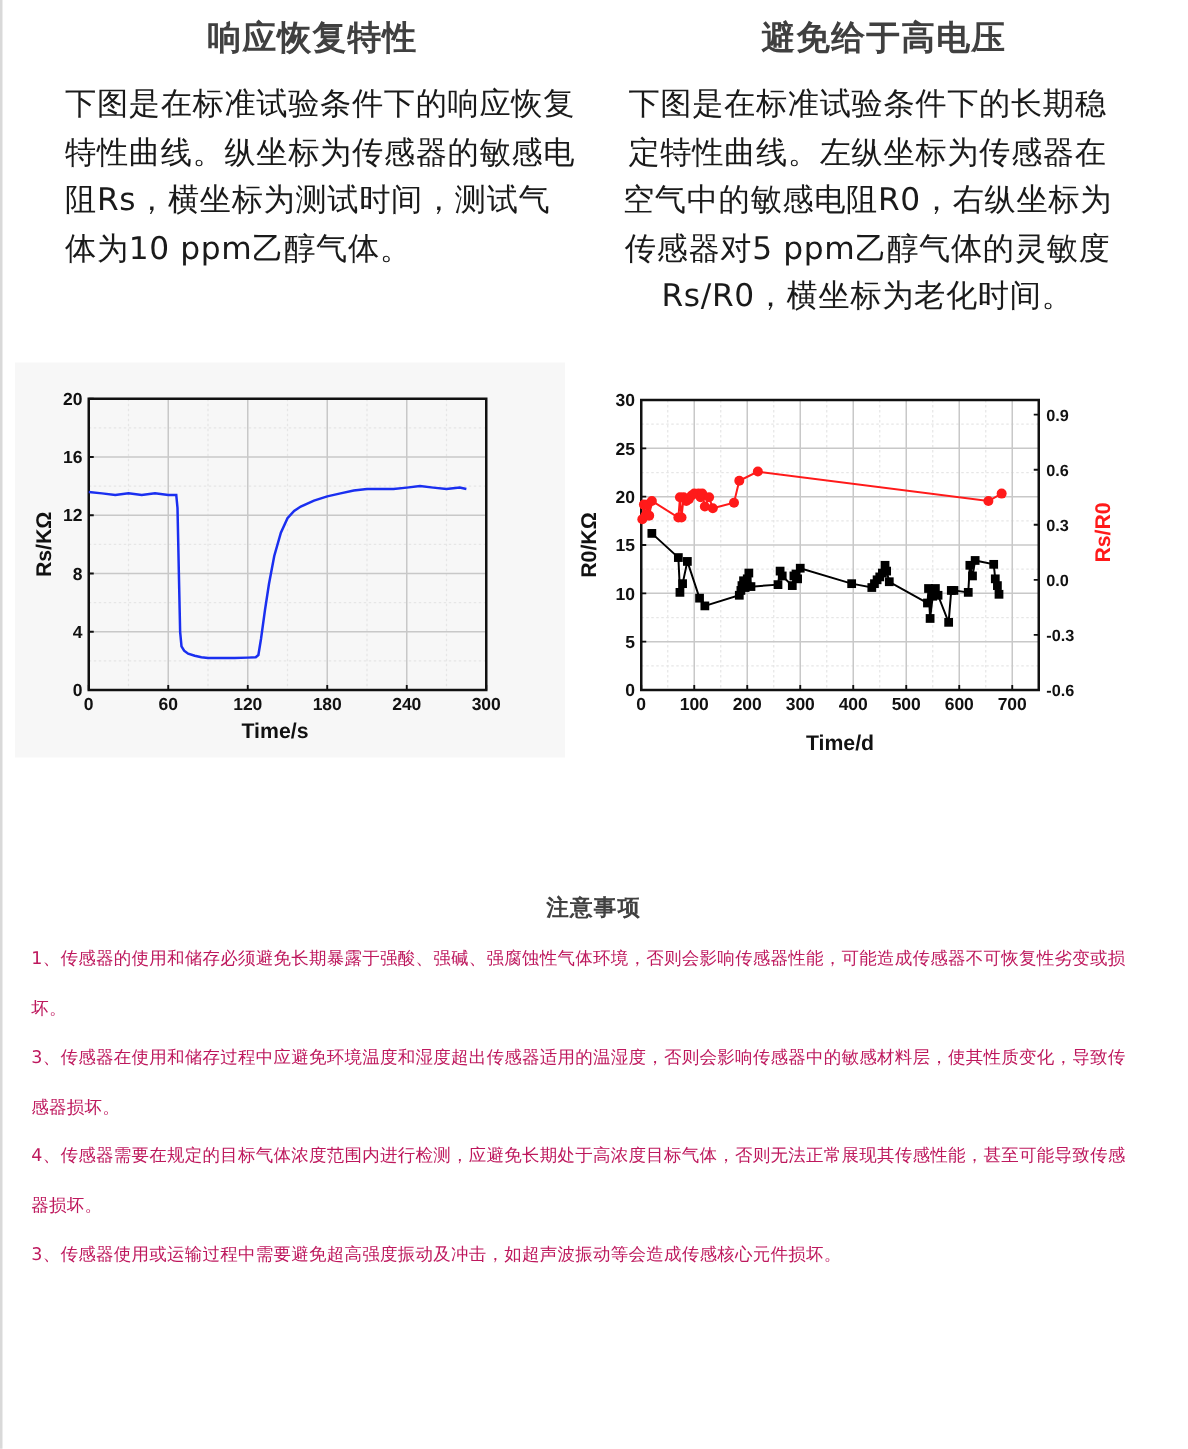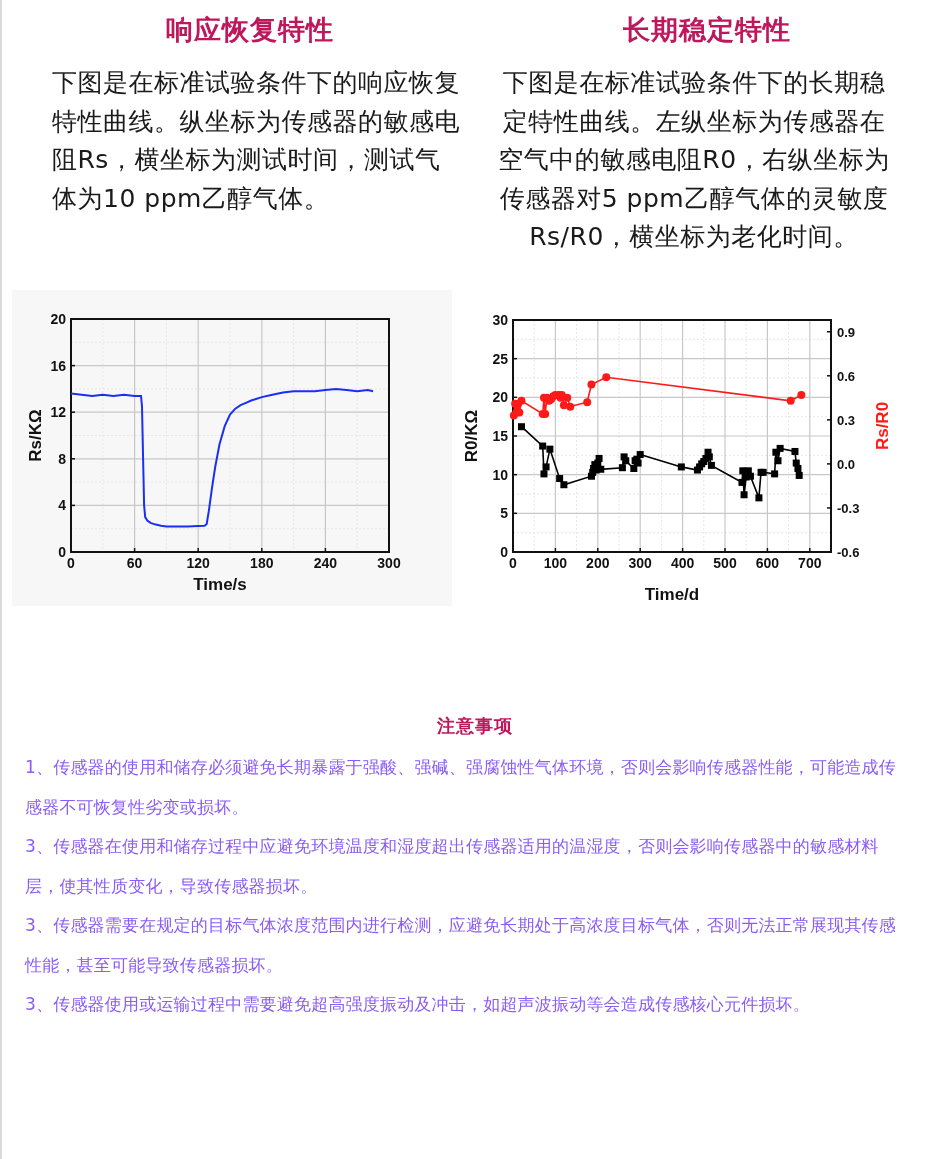--- a/index.html
+++ b/index.html
@@ -2,41 +2,41 @@
 <html><head>
 <meta charset="utf-8">
 <style>
   html, body { margin: 0; padding: 0; }
   body {
     width: 950px; height: 1159px; background: #ffffff; position: relative; overflow: hidden;
     font-family: "DejaVu Sans", "Liberation Sans", sans-serif; color: #1a1a1a;
   }
   .left-rule { position: absolute; left: 0; top: 0; width: 2px; height: 1159px; background: #d9d9d9; }
   .sec-title {
-    position: absolute; color: #be185d; font-weight: bold; font-size: 27px; letter-spacing: 1px;
+    position: absolute; color: #404040; font-weight: bold; font-size: 27px; letter-spacing: 1px;
     text-align: center;
   }
   .para {
     position: absolute; font-size: 25px; line-height: 38.5px; color: #1a1a1a; letter-spacing: 0.5px;
   }
   .chart-box { position: absolute; }
   .chart-box svg { display: block; }
   .notes { position: absolute; left: 25px; top: 748px; width: 880px; }
-  .note { font-size: 17px; line-height: 39.5px; color: #8b5cf6; letter-spacing: 0.2px; }
+  .note { font-size: 14px; line-height: 39.5px; color: #be185d; letter-spacing: 0.2px; }
   svg text { font-family: "Liberation Sans", "DejaVu Sans", sans-serif; font-weight: bold; }
 </style>
 </head>
 <body>
 
 <div class="left-rule"></div>
 
 <div class="sec-title" style="left:115px; top:12px; width:270px;">响应恢复特性</div>
 <div class="para" style="left:52px; top:64px; width:410px;">下图是在标准试验条件下的响应恢复特性曲线。纵坐标为传感器的敏感电阻Rs，横坐标为测试时间，测试气体为10  ppm乙醇气体。</div>
 
-<div class="sec-title" style="left:572px; top:12px; width:270px;">长期稳定特性</div>
+<div class="sec-title" style="left:572px; top:12px; width:270px;">避免给于高电压</div>
 <div class="para" style="left:494px; top:64px; width:400px;text-align:center;">下图是在标准试验条件下的长期稳定特性曲线。左纵坐标为传感器在空气中的敏感电阻R0，右纵坐标为传感器对5 ppm乙醇气体的灵敏度Rs/R0，横坐标为老化时间。</div>
 
 <div class="chart-box" style="left:12px; top:290px; width:440px; height:316px; background:#f7f7f7;">
   <svg id="chart1" width="440" height="316">
       <line x1="90.8" x2="90.8" y1="29" y2="262" stroke="#e6e6e6" stroke-width="1" stroke-dasharray="2,2"></line>
       <line x1="154.39999999999998" x2="154.39999999999998" y1="29" y2="262" stroke="#e6e6e6" stroke-width="1" stroke-dasharray="2,2"></line>
       <line x1="218" x2="218" y1="29" y2="262" stroke="#e6e6e6" stroke-width="1" stroke-dasharray="2,2"></line>
       <line x1="281.6" x2="281.6" y1="29" y2="262" stroke="#e6e6e6" stroke-width="1" stroke-dasharray="2,2"></line>
       <line x1="345.2" x2="345.2" y1="29" y2="262" stroke="#e6e6e6" stroke-width="1" stroke-dasharray="2,2"></line>
       <line x1="59" x2="377" y1="238.7" y2="238.7" stroke="#e6e6e6" stroke-width="1" stroke-dasharray="2,2"></line>
@@ -239,15 +239,15 @@
       <circle cx="151.28" cy="77.26582278481015" r="4" fill="#ff1a1a"></circle>
       <circle cx="335.71999999999997" cy="100.75949367088606" r="4" fill="#ff1a1a"></circle>
       <circle cx="346.32" cy="94.88607594936713" r="4" fill="#ff1a1a"></circle>
     </svg>
 </div>
 
 <div class="sec-title" style="left:340px; top:714px; width:270px; font-size:18px;">注意事项</div>
 <div class="notes">
   <div class="note">1、传感器的使用和储存必须避免长期暴露于强酸、强碱、强腐蚀性气体环境，否则会影响传感器性能，可能造成传感器不可恢复性劣变或损坏。</div>
   <div class="note">3、传感器在使用和储存过程中应避免环境温度和湿度超出传感器适用的温湿度，否则会影响传感器中的敏感材料层，使其性质变化，导致传感器损坏。</div>
-  <div class="note">3、传感器需要在规定的目标气体浓度范围内进行检测，应避免长期处于高浓度目标气体，否则无法正常展现其传感性能，甚至可能导致传感器损坏。</div>
+  <div class="note">4、传感器需要在规定的目标气体浓度范围内进行检测，应避免长期处于高浓度目标气体，否则无法正常展现其传感性能，甚至可能导致传感器损坏。</div>
   <div class="note">3、传感器使用或运输过程中需要避免超高强度振动及冲击，如超声波振动等会造成传感核心元件损坏。</div>
 </div>
 
 </body></html>

